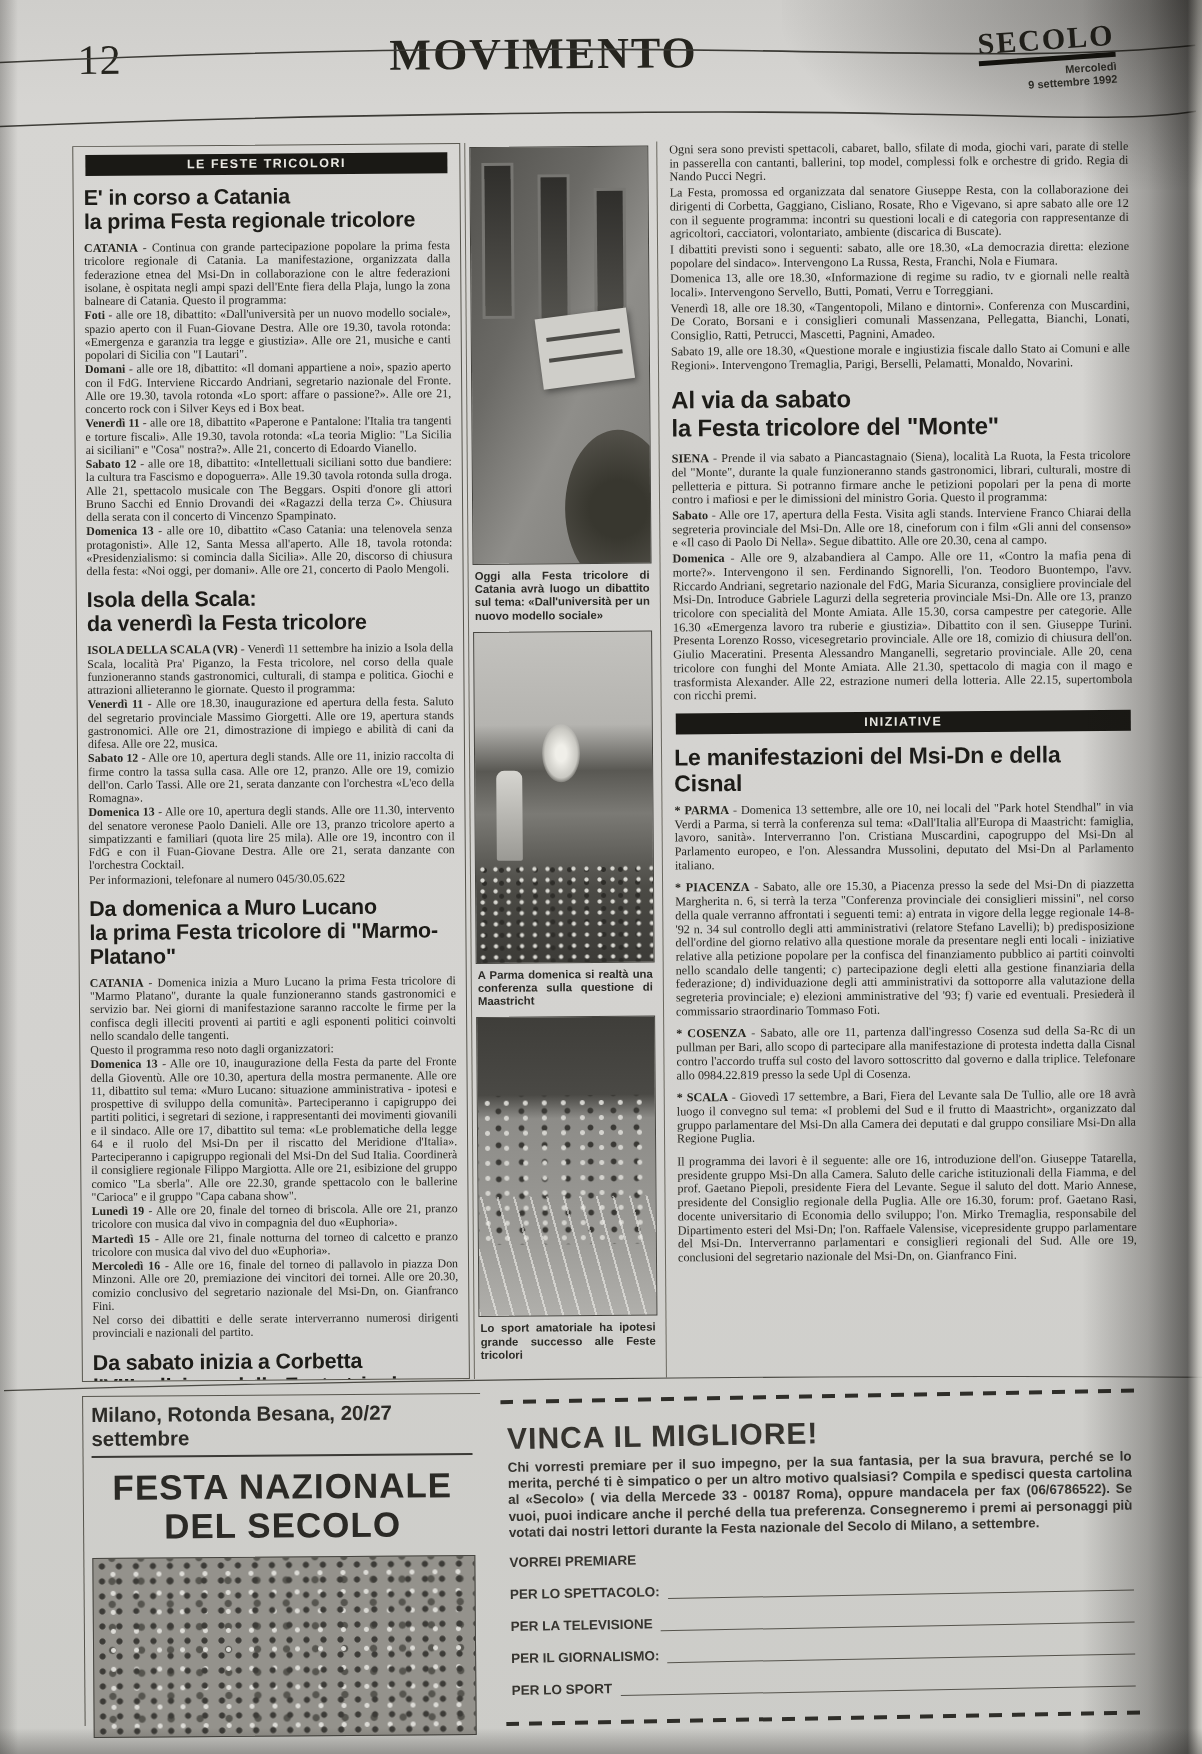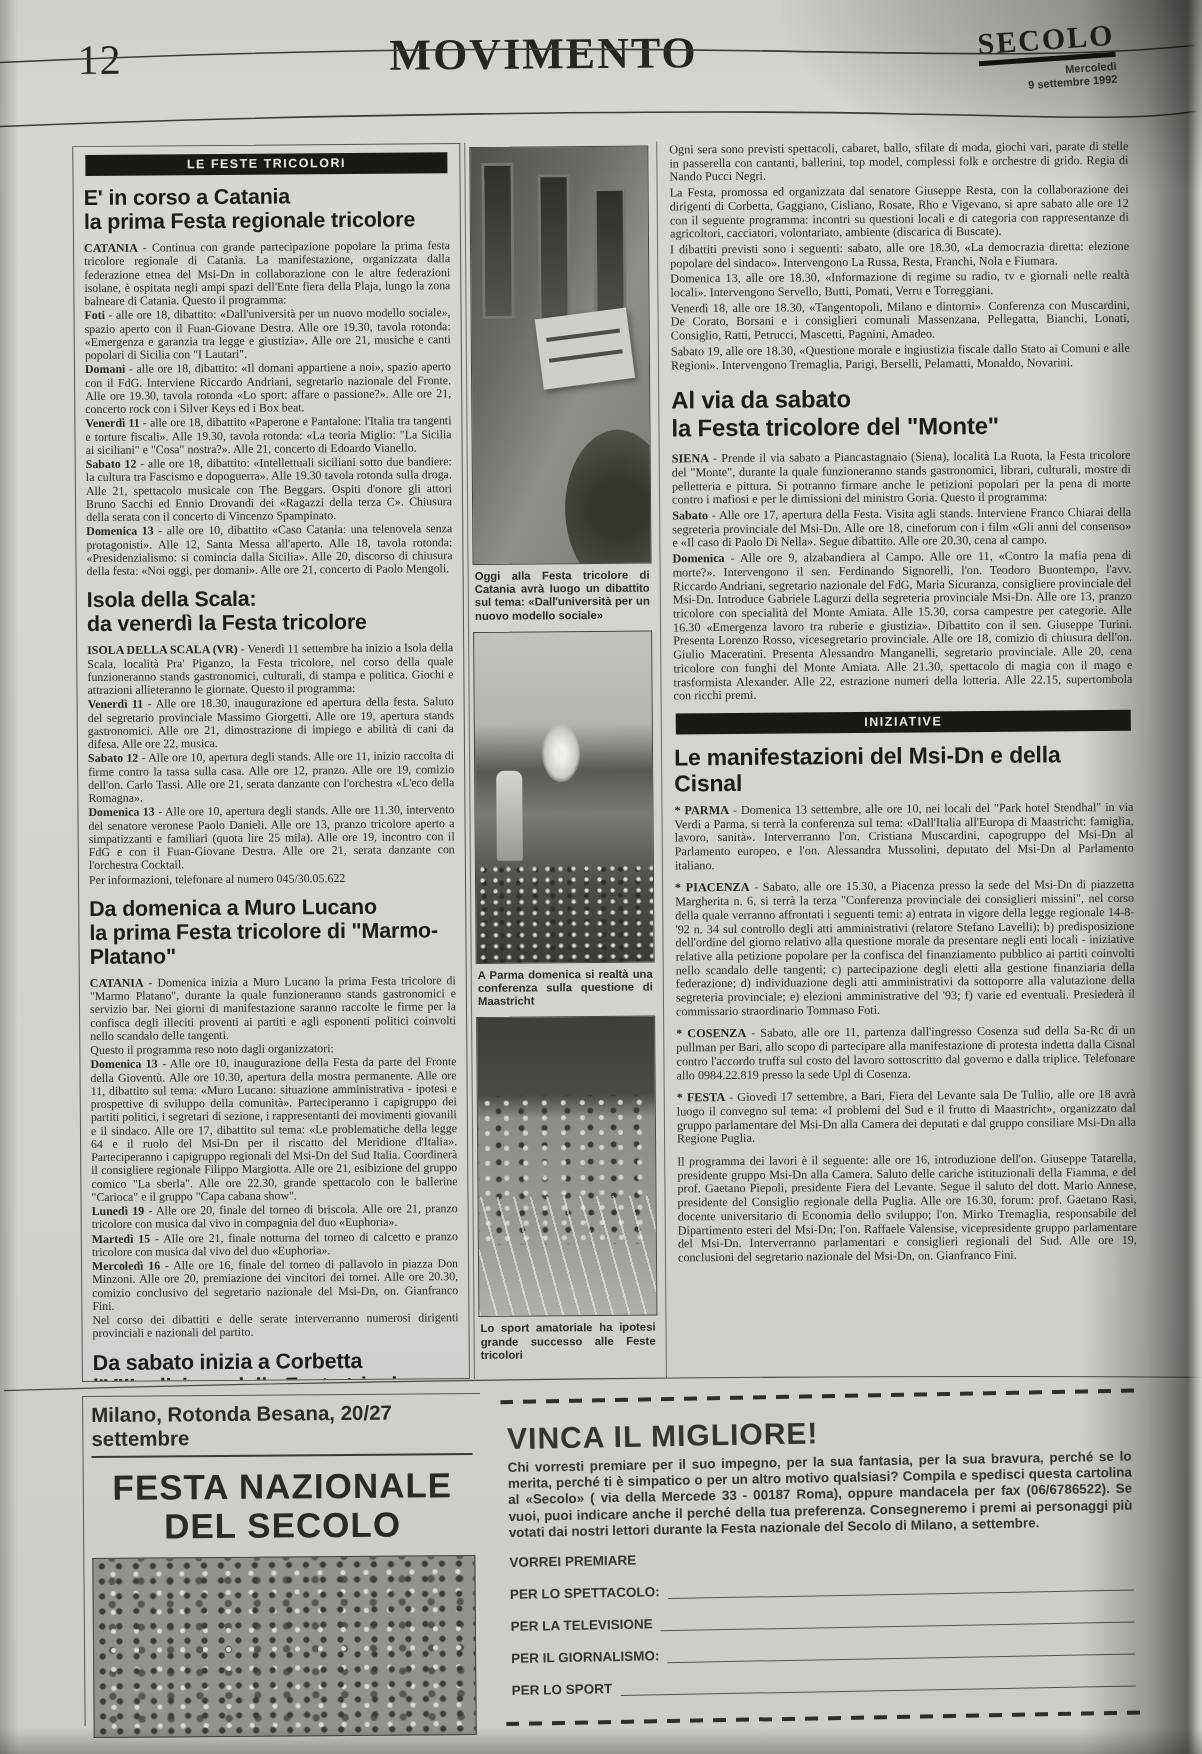--- a/index.html
+++ b/index.html
@@ -251,21 +251,21 @@
 
         <section>
           <h2 class="headline" style="font-size:23px;line-height:26px">Le manifestazioni del Msi-Dn e della Cisnal</h2>
           <div>
             <p class="body" style="margin-bottom:9px"><b class="lead">* PARMA</b><span> - Domenica 13 settembre, alle ore 10, nei locali del "Park hotel Stendhal" in via Verdi a Parma, si terrà la conferenza sul tema: «Dall'Italia all'Europa di Maastricht: famiglia, lavoro, sanità». Interverranno l'on. Cristiana Muscardini, capogruppo del Msi-Dn al Parlamento europeo, e l'on. Alessandra Mussolini, deputato del Msi-Dn al Parlamento italiano.</span></p>
 
             <p class="body" style="margin-bottom:9px"><b class="lead">* PIACENZA</b><span> - Sabato, alle ore 15.30, a Piacenza presso la sede del Msi-Dn di piazzetta Margherita n. 6, si terrà la terza "Conferenza provinciale dei consiglieri missini", nel corso della quale verranno affrontati i seguenti temi: a) entrata in vigore della legge regionale 14-8-'92 n. 34 sul controllo degli atti amministrativi (relatore Stefano Lavelli); b) predisposizione dell'ordine del giorno relativo alla questione morale da presentare negli enti locali - iniziative relative alla petizione popolare per la confisca del finanziamento pubblico ai partiti coinvolti nello scandalo delle tangenti; c) partecipazione degli eletti alla gestione finanziaria della federazione; d) individuazione degli atti amministrativi da sottoporre alla valutazione della segreteria provinciale; e) elezioni amministrative del '93; f) varie ed eventuali. Presiederà il commissario straordinario Tommaso Foti.</span></p>
 
             <p class="body" style="margin-bottom:9px"><b class="lead">* COSENZA</b><span> - Sabato, alle ore 11, partenza dall'ingresso Cosenza sud della Sa-Rc di un pullman per Bari, allo scopo di partecipare alla manifestazione di protesta indetta dalla Cisnal contro l'accordo truffa sul costo del lavoro sottoscritto dal governo e dalla triplice. Telefonare allo 0984.22.819 presso la sede Upl di Cosenza.</span></p>
 
-            <p class="body" style="margin-bottom:9px"><b class="lead">* FESTA</b><span> - Giovedì 17 settembre, a Bari, Fiera del Levante sala De Tullio, alle ore 18 avrà luogo il convegno sul tema: «I problemi del Sud e il frutto di Maastricht», organizzato dal gruppo parlamentare del Msi-Dn alla Camera dei deputati e dal gruppo consiliare Msi-Dn alla Regione Puglia.</span></p>
+            <p class="body" style="margin-bottom:9px"><b class="lead">* SCALA</b><span> - Giovedì 17 settembre, a Bari, Fiera del Levante sala De Tullio, alle ore 18 avrà luogo il convegno sul tema: «I problemi del Sud e il frutto di Maastricht», organizzato dal gruppo parlamentare del Msi-Dn alla Camera dei deputati e dal gruppo consiliare Msi-Dn alla Regione Puglia.</span></p>
 
             <p class="body" style="margin-bottom:9px"><b class="lead"></b><span>Il programma dei lavori è il seguente: alle ore 16, introduzione dell'on. Giuseppe Tatarella, presidente gruppo Msi-Dn alla Camera. Saluto delle cariche istituzionali della Fiamma, e del prof. Gaetano Piepoli, presidente Fiera del Levante. Segue il saluto del dott. Mario Annese, presidente del Consiglio regionale della Puglia. Alle ore 16.30, forum: prof. Gaetano Rasi, docente universitario di Economia dello sviluppo; l'on. Mirko Tremaglia, responsabile del Dipartimento esteri del Msi-Dn; l'on. Raffaele Valensise, vicepresidente gruppo parlamentare del Msi-Dn. Interverranno parlamentari e consiglieri regionali del Sud. Alle ore 19, conclusioni del segretario nazionale del Msi-Dn, on. Gianfranco Fini.</span></p>
           </div>
         </section>
       </div>
     </div>
 
     <div class="footer">
       <div class="ad">
         <div class="kicker">Milano, Rotonda Besana, 20/27 settembre</div>

